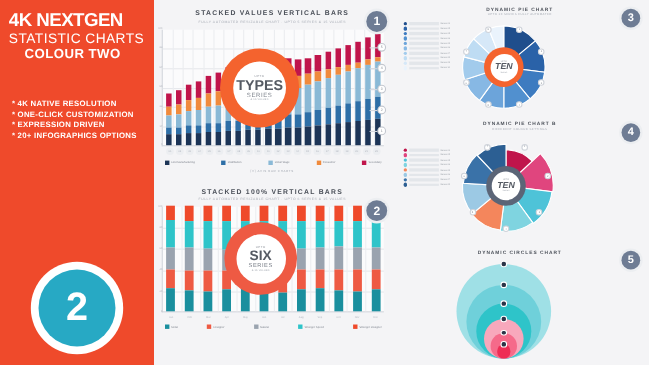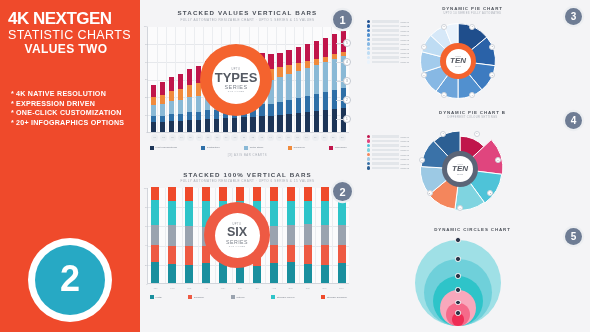--- a/index.html
+++ b/index.html
@@ -194,26 +194,26 @@
 </style>
 </head>
 <body>
 
 <div id="root">
 
   <div class="promo">
     <div class="promo-title">
       <div class="l1">4K NEXTGEN</div>
       <div class="l2">STATISTIC CHARTS</div>
-      <div class="l3">VALUES TWO</div>
+      <div class="l3">COLOUR TWO</div>
     </div>
     <div class="features">
       <div class="feature"><span class="star">*</span><span>4K NATIVE RESOLUTION</span></div>
+      <div class="feature"><span class="star">*</span><span>ONE-CLICK CUSTOMIZATION</span></div>
       <div class="feature"><span class="star">*</span><span>EXPRESSION DRIVEN</span></div>
-      <div class="feature"><span class="star">*</span><span>ONE-CLICK CUSTOMIZATION</span></div>
       <div class="feature"><span class="star">*</span><span>20+ INFOGRAPHICS OPTIONS</span></div>
     </div>
     <div class="badge2-wrap">
       <div class="badge2-ring"></div>
       <div class="badge2-inner">
         <span>2</span>
       </div>
     </div>
   </div>
 

